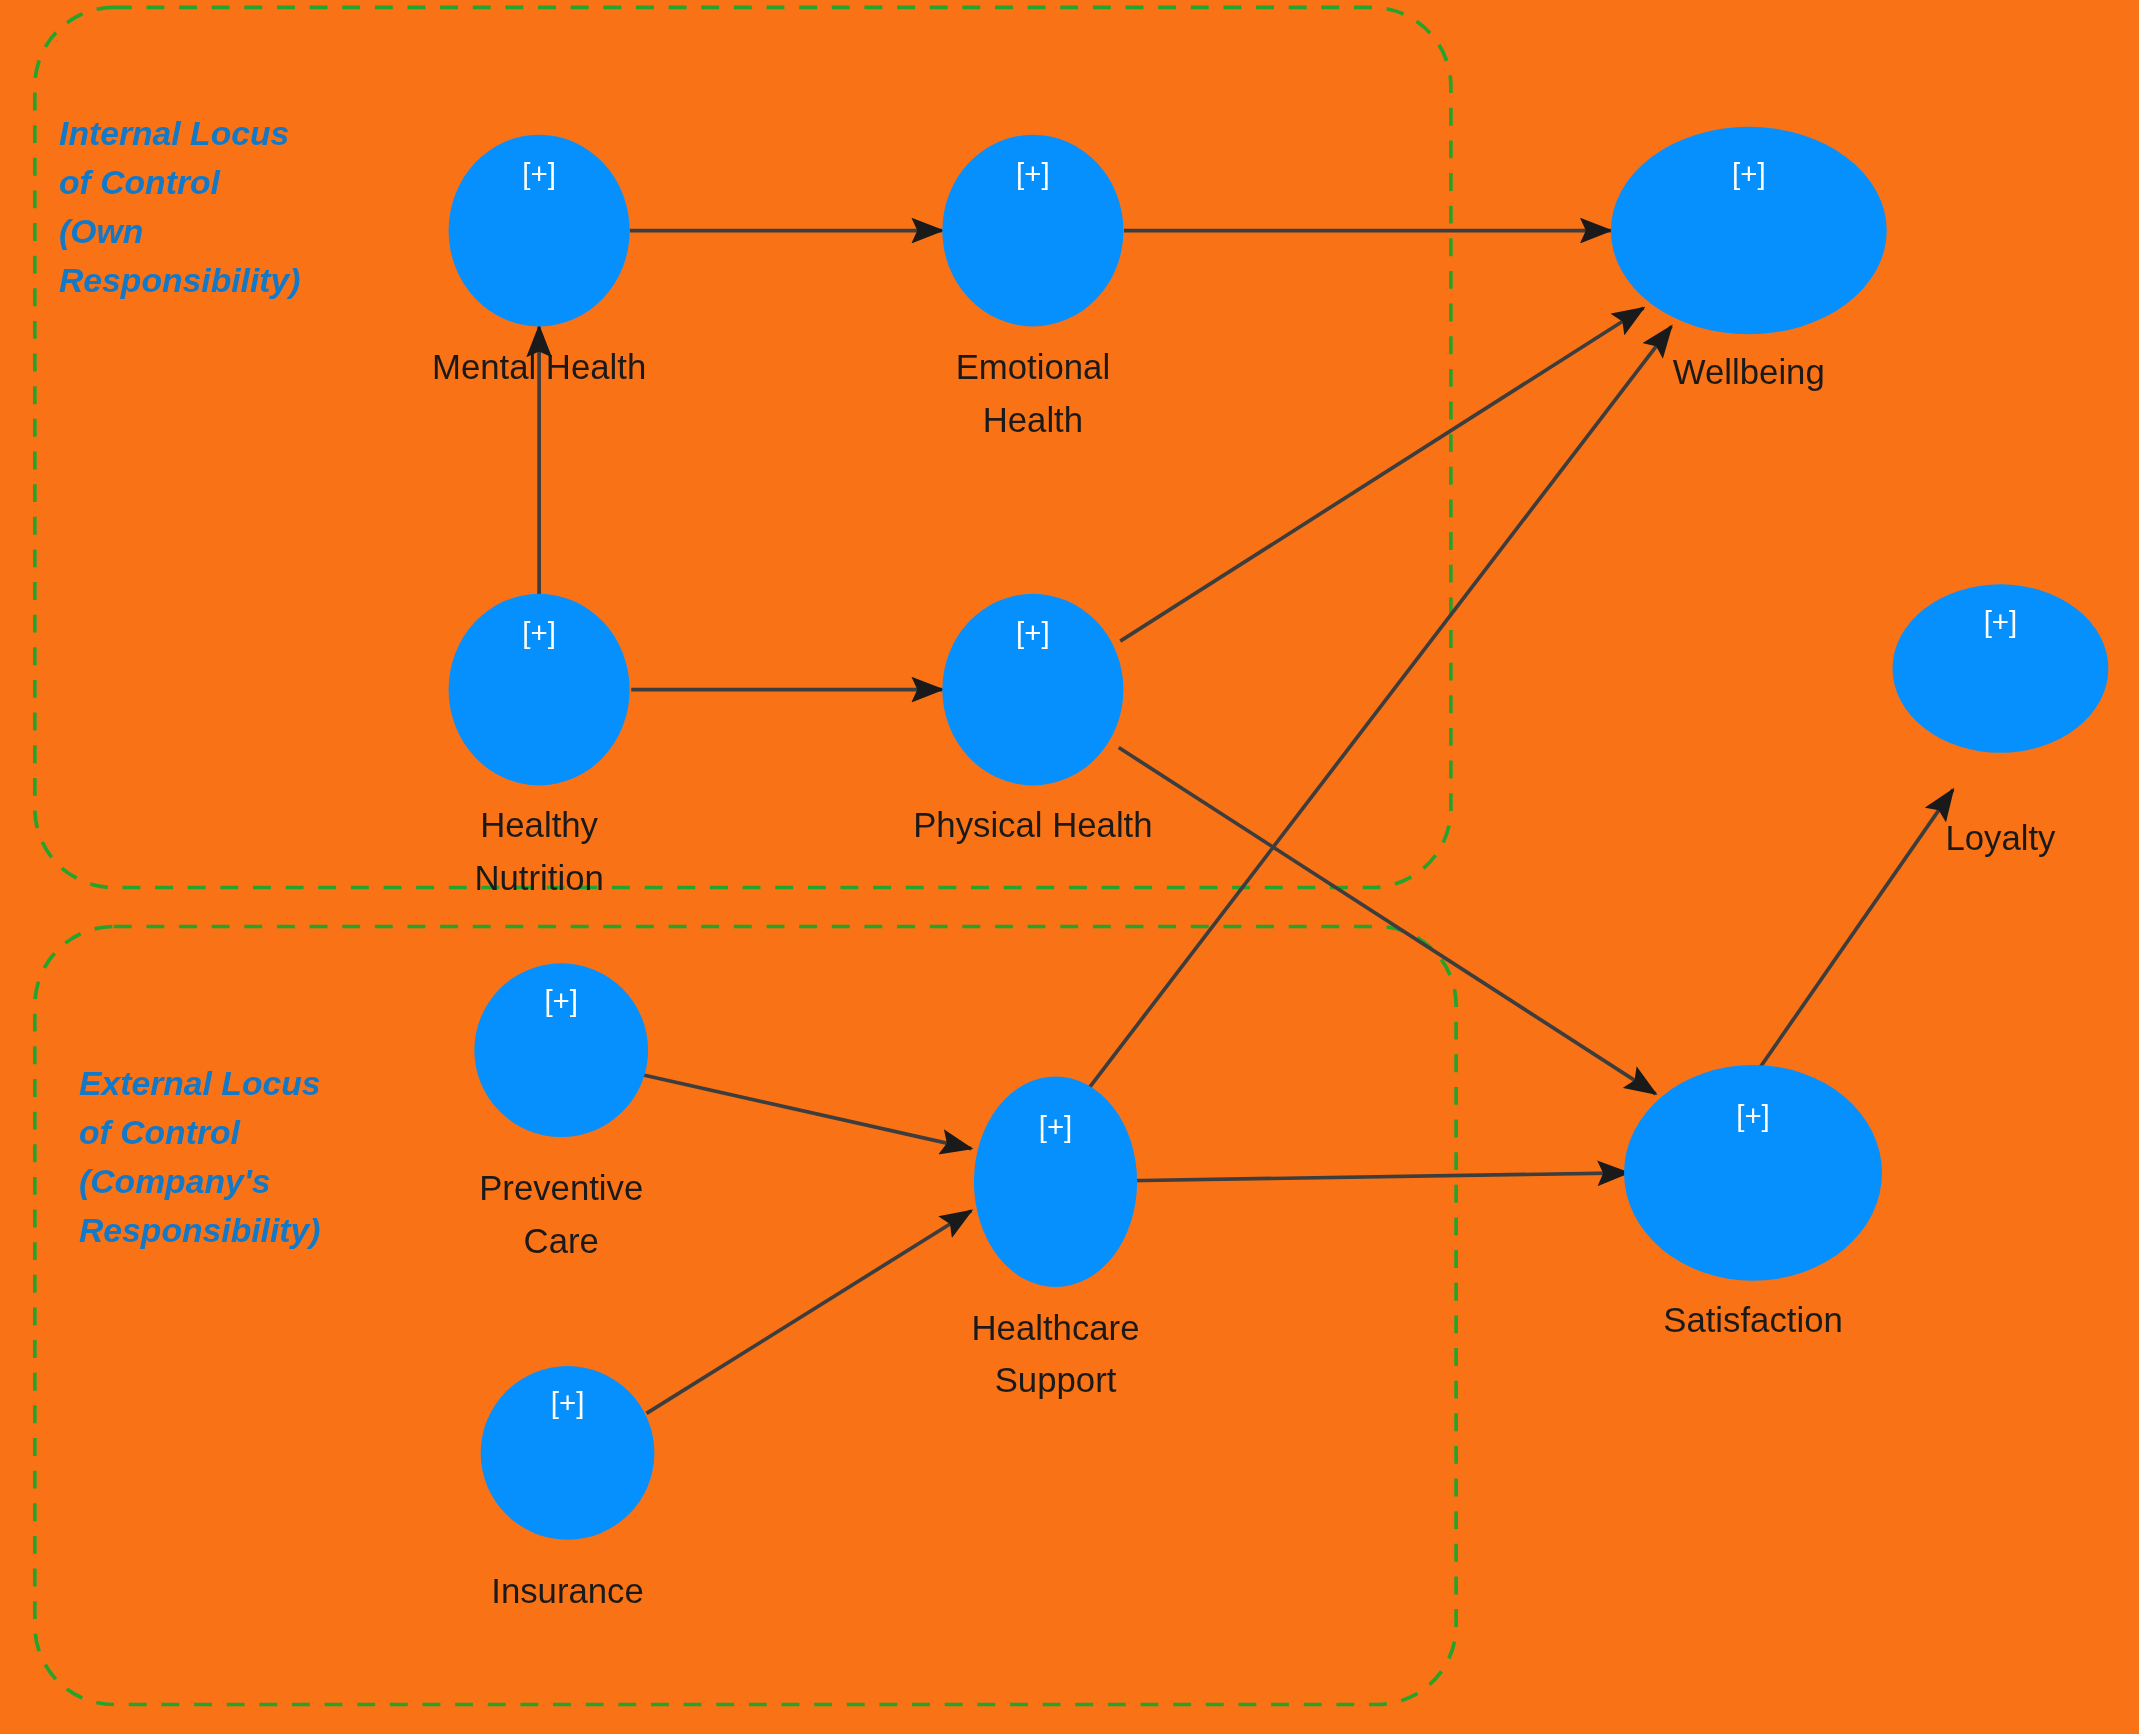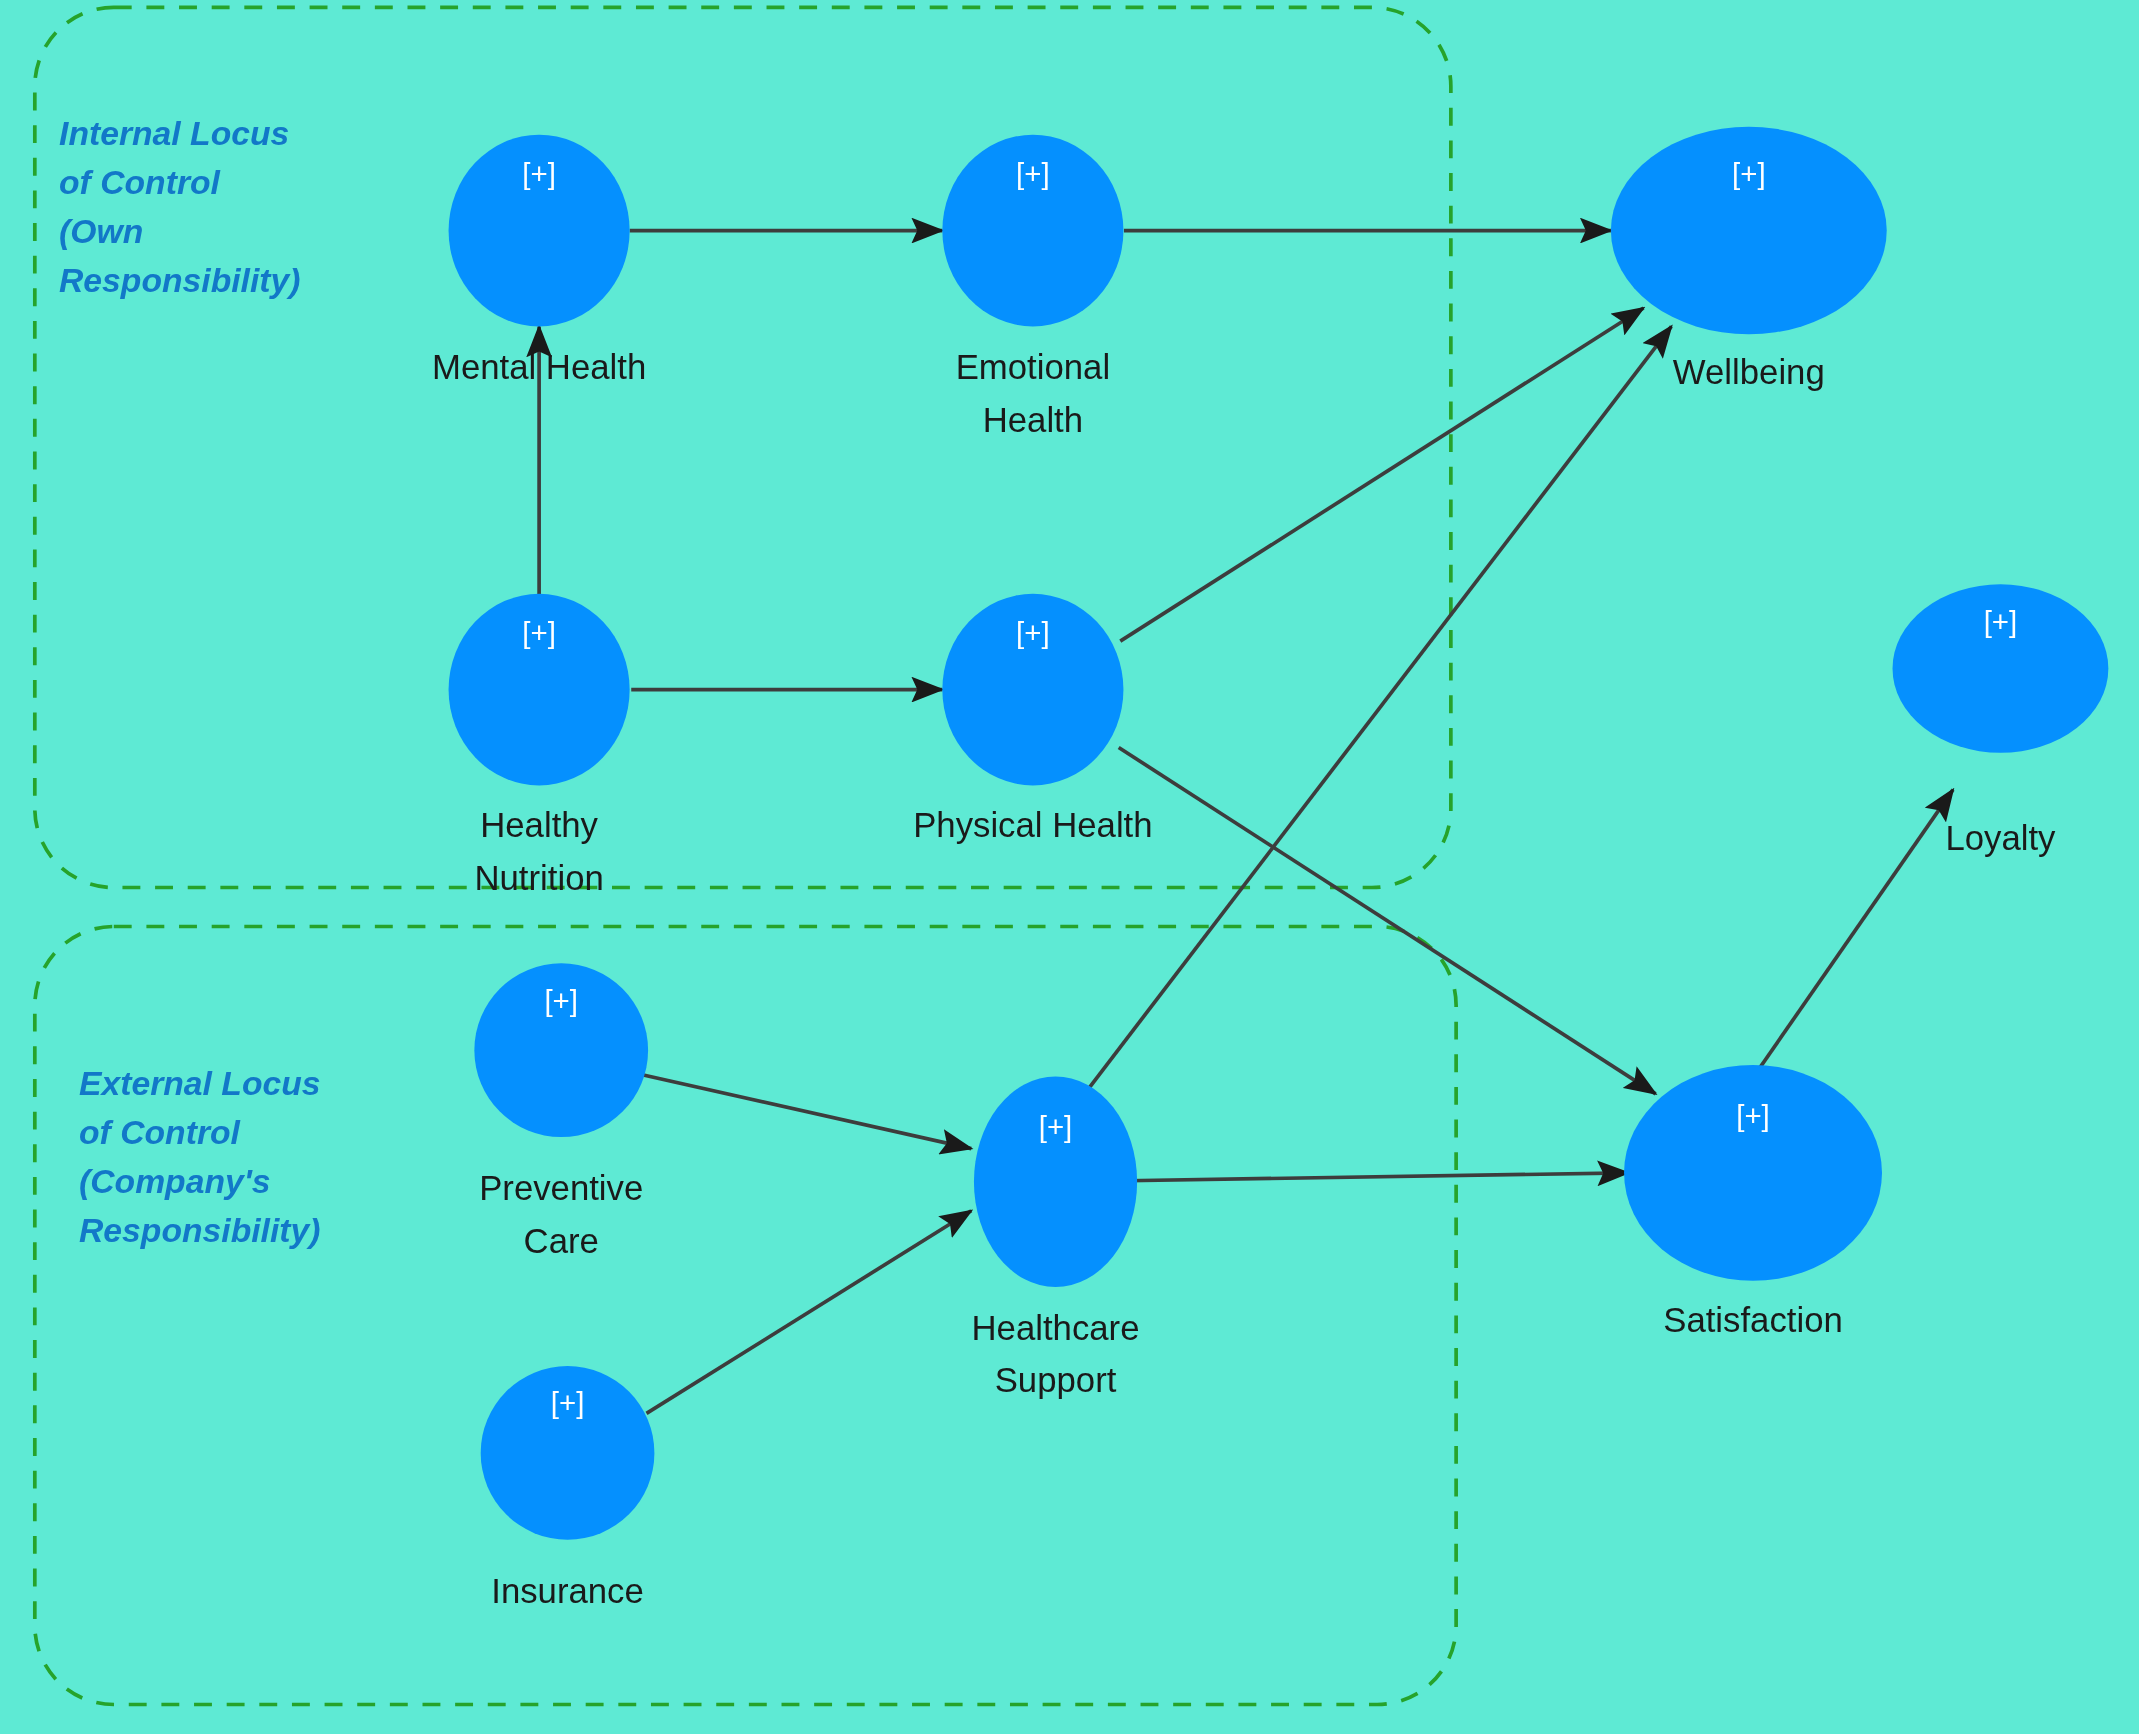--- a/index.html
+++ b/index.html
@@ -4,21 +4,21 @@
 <style>
   html, body {
     margin: 0;
     padding: 0;
     background: #ffffff;
   }
   #canvas {
     position: relative;
     width: 2140px;
     height: 1734px;
-    background: #5eead4;
+    background: #f97316;
     font-family: "Liberation Sans", sans-serif;
     overflow: hidden;
   }
   svg#diagram {
     position: absolute;
     top: 0; left: 0;
     width: 2140px;
     height: 1734px;
   }
   .grouping-box {

